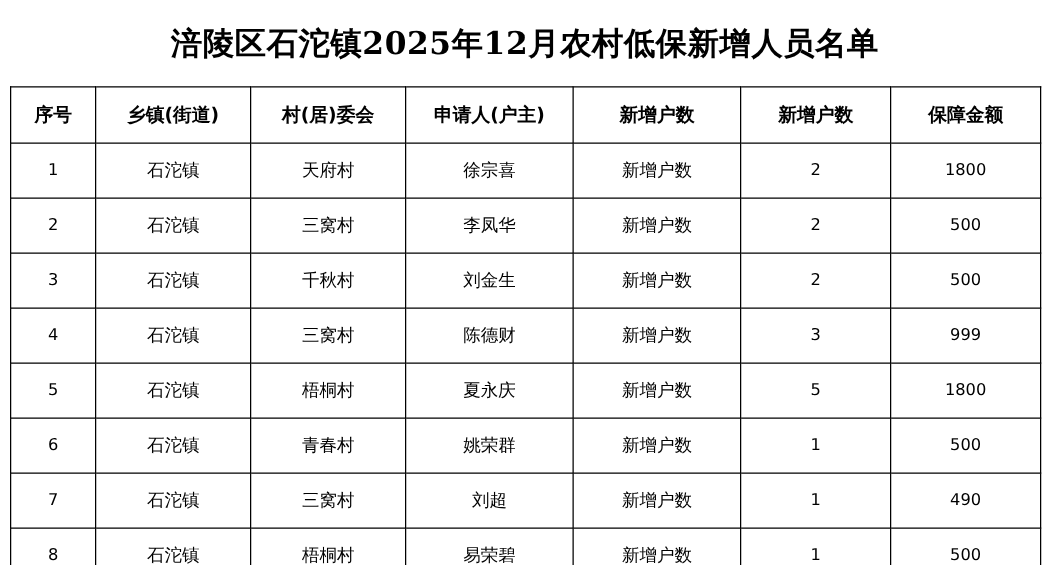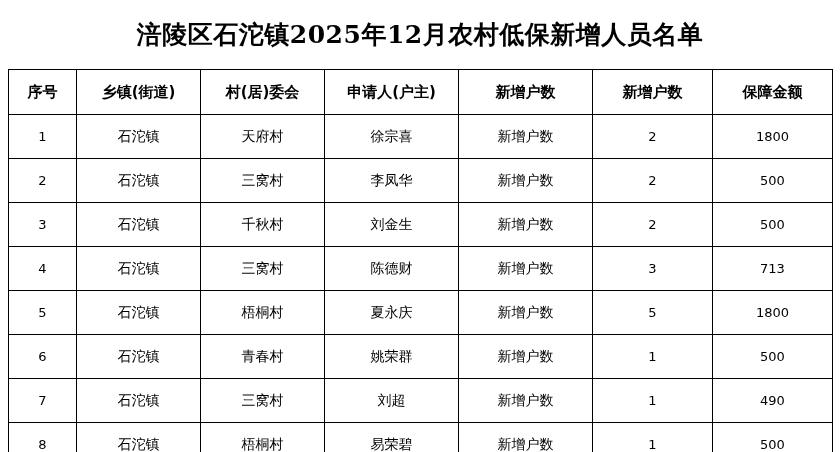--- a/index.html
+++ b/index.html
@@ -124,21 +124,21 @@
           <td class="num">2</td>
           <td class="num">500</td>
         </tr>
         <tr>
           <td class="num">4</td>
           <td>石沱镇</td>
           <td>三窝村</td>
           <td>陈德财</td>
           <td>新增户数</td>
           <td class="num">3</td>
-          <td class="num">713</td>
+          <td class="num">999</td>
         </tr>
         <tr>
           <td class="num">5</td>
           <td>石沱镇</td>
           <td>梧桐村</td>
           <td>夏永庆</td>
           <td>新增户数</td>
           <td class="num">5</td>
           <td class="num">1800</td>
         </tr>

